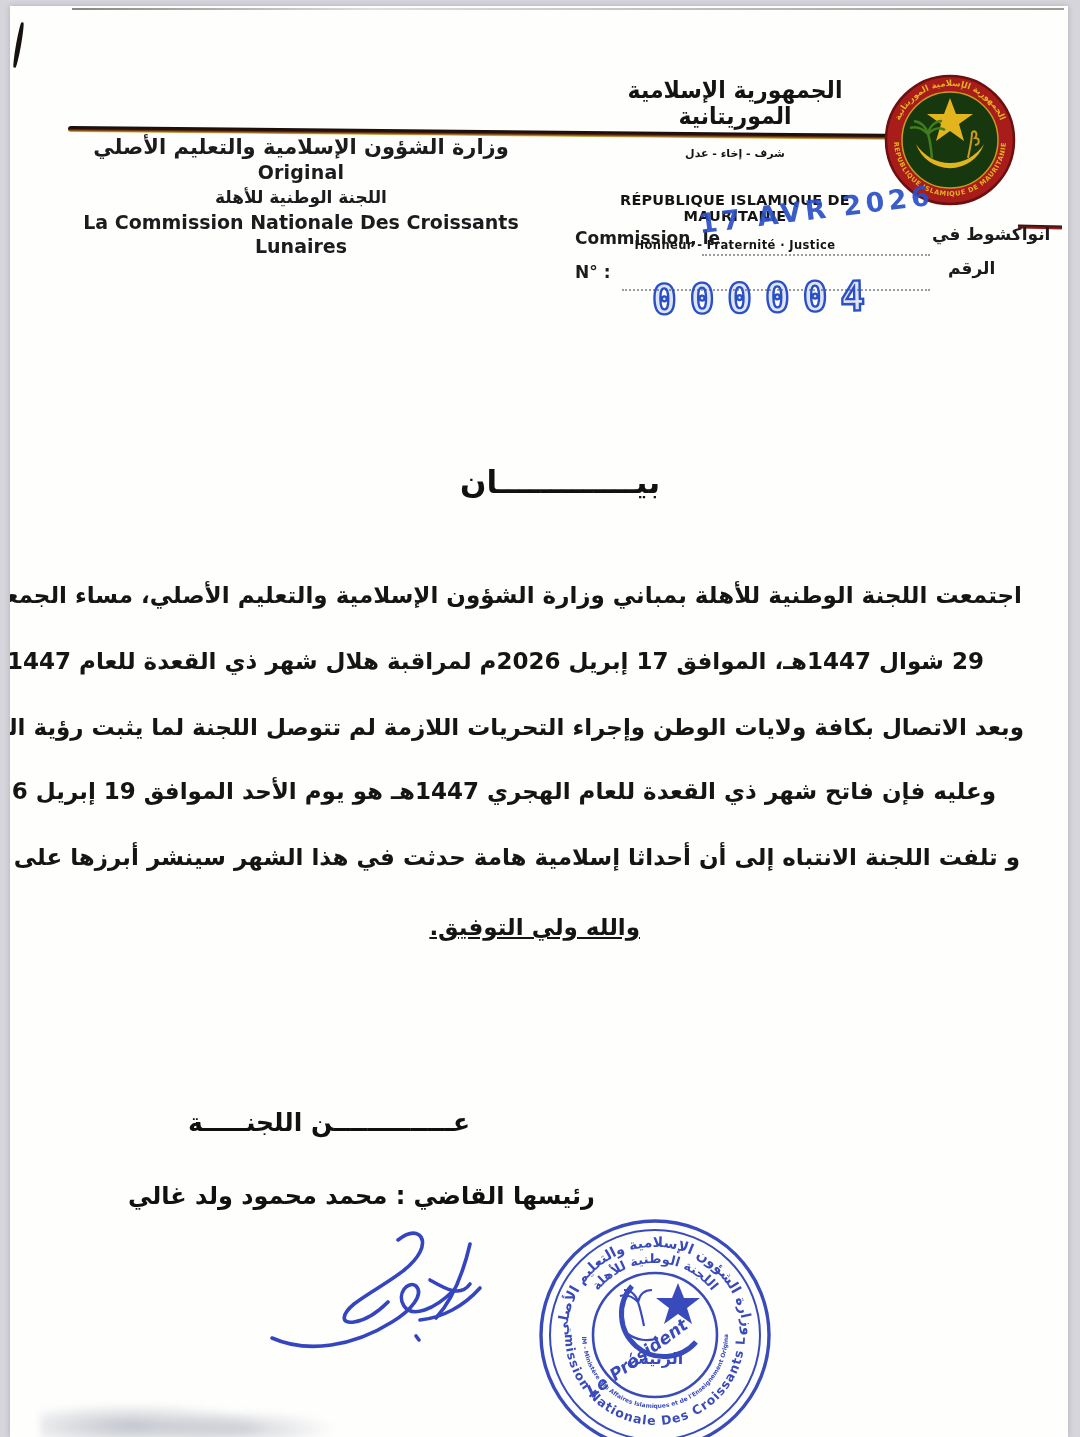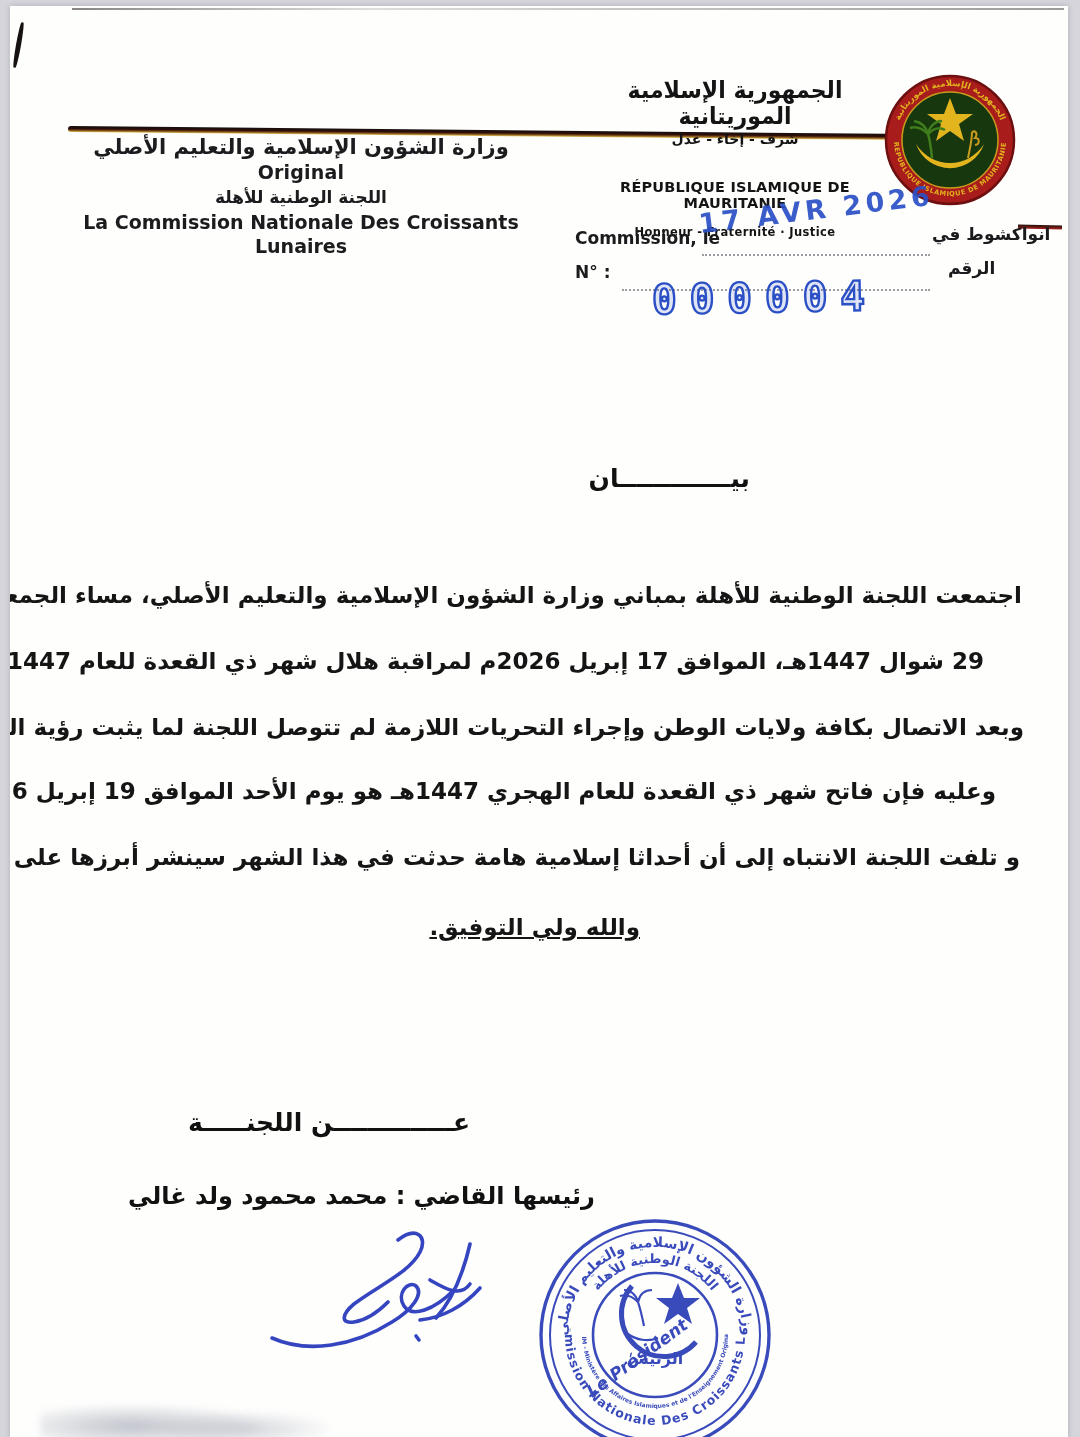--- a/index.html
+++ b/index.html
@@ -28,39 +28,39 @@
   .divider-dash{left:1008px;top:219px;width:44px;height:4px;background:linear-gradient(to bottom,#201008,#a22);transform:rotate(1deg);}
   
   .hleft{left:48px;top:128px;width:486px;text-align:center;color:#1c1c1e;}
   .hleft .ar-min{font-size:21px;font-weight:bold;line-height:1.3;}
   .hleft .fr-min{font-size:19px;font-weight:600;line-height:1.25;letter-spacing:.2px;}
   .hleft .ar-com{font-size:17px;font-weight:bold;line-height:1.45;}
   .hleft .fr-com{font-size:19px;font-weight:600;line-height:1.3;}
   
   .hright{left:560px;top:72px;width:330px;text-align:center;color:#141414;}
   .hright .rep-ar{font-size:22px;font-weight:bold;line-height:1.15;transform:scaleY(1.05);}
-  .hright .motto-ar{font-size:14px;font-weight:bold;margin-top:2px;}
+  .hright .motto-ar{font-size:11px;font-weight:bold;margin-top:18px;}
   .hright .rep-fr{font-size:14.5px;font-weight:bold;margin-top:32px;letter-spacing:.2px;}
   .hright .motto-fr{font-size:11.5px;font-weight:bold;margin-top:14px;letter-spacing:.4px;}
   
   .lbl{font-size:17px;font-weight:bold;color:#1b1b1d;}
   .dotline{border-bottom:2px dotted #9b9ba2;height:1px;}
   .date-stamp{
     left:688px;top:188px;font-size:27px;font-weight:bold;letter-spacing:4px;
     color:#2b50c6;transform:rotate(-7deg);font-family:"DejaVu Sans",sans-serif;
     opacity:.92;white-space:nowrap;
   }
   .num-stamp{
     left:575px;top:268px;width:360px;text-align:center;
     font-family:"DejaVu Sans Mono",monospace;font-size:41px;font-weight:bold;
     letter-spacing:13px;color:rgba(43,80,198,.14);
     -webkit-text-stroke:2.4px #2b50c6;transform:rotate(-1deg);
   }
   
-  .doc-title{left:360px;top:458px;width:380px;text-align:right;font-size:25px;font-weight:bold;color:#111;}
+  .doc-title{left:360px;top:458px;width:380px;text-align:center;font-size:31px;font-weight:bold;color:#111;}
   
   .bline{font-size:23px;font-weight:bold;color:#151515;white-space:nowrap;direction:rtl;}
   
   .signoff1{left:178px;top:1102px;font-size:25px;font-weight:bold;color:#111;}
   .signoff2{left:118px;top:1176px;font-size:24px;font-weight:bold;color:#111;white-space:nowrap;}
   
   .smudge{left:30px;top:1378px;width:330px;height:60px;
     background:radial-gradient(ellipse 60% 55% at 28% 70%,rgba(120,125,145,.45),rgba(120,125,145,0) 70%),
                radial-gradient(ellipse 40% 45% at 62% 75%,rgba(120,125,145,.3),rgba(120,125,145,0) 70%);
     filter:blur(3px);}

